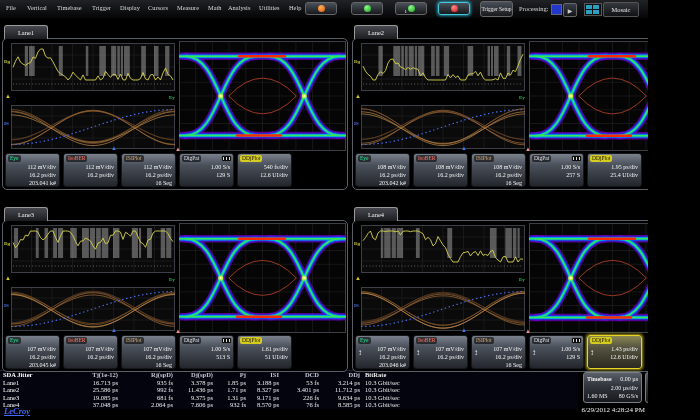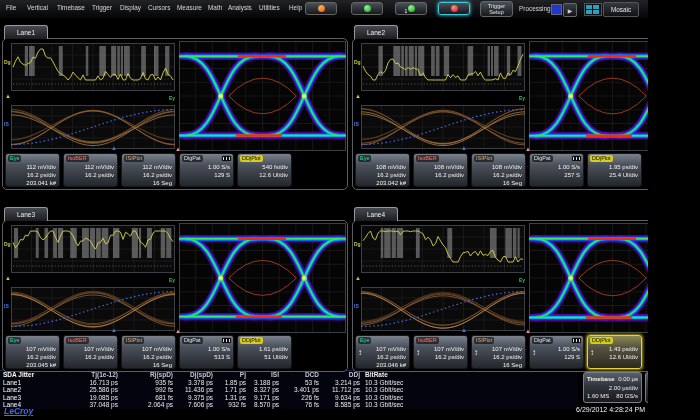--- a/index.html
+++ b/index.html
@@ -1,17 +1,17 @@
 <!DOCTYPE html>
 <html><head>
 <meta charset="utf-8">
 <style>
   html,body{margin:0;padding:0;background:#000;}
   .screen{position:relative;width:648px;height:420px;background:#000;overflow:hidden;
-          font-family:Liberation Sans, sans-serif;color:#ddd;}
+          font-family:Liberation Serif, serif;color:#ddd;}
   
   .menubar{position:absolute;left:0;top:0;width:700px;height:18px;
            background:linear-gradient(#202226,#050506);}
   .menu-item{position:absolute;top:4px;font-size:6.4px;color:#d8d8d8;}
   .tbtn{position:absolute;top:2px;height:13px;border-radius:3px;box-sizing:border-box;
         background:linear-gradient(#4a505a,#17191c);border:1px solid #666;
         display:flex;align-items:center;justify-content:center;}
   .tbtn.active{border:1px solid #44c8dc;box-shadow:0 0 3px 1px rgba(40,180,210,.8);}
   .led{width:7px;height:7px;border-radius:50%;position:relative;}
   .led.o{background:radial-gradient(circle at 35% 30%,#ffb060,#e05808);}

